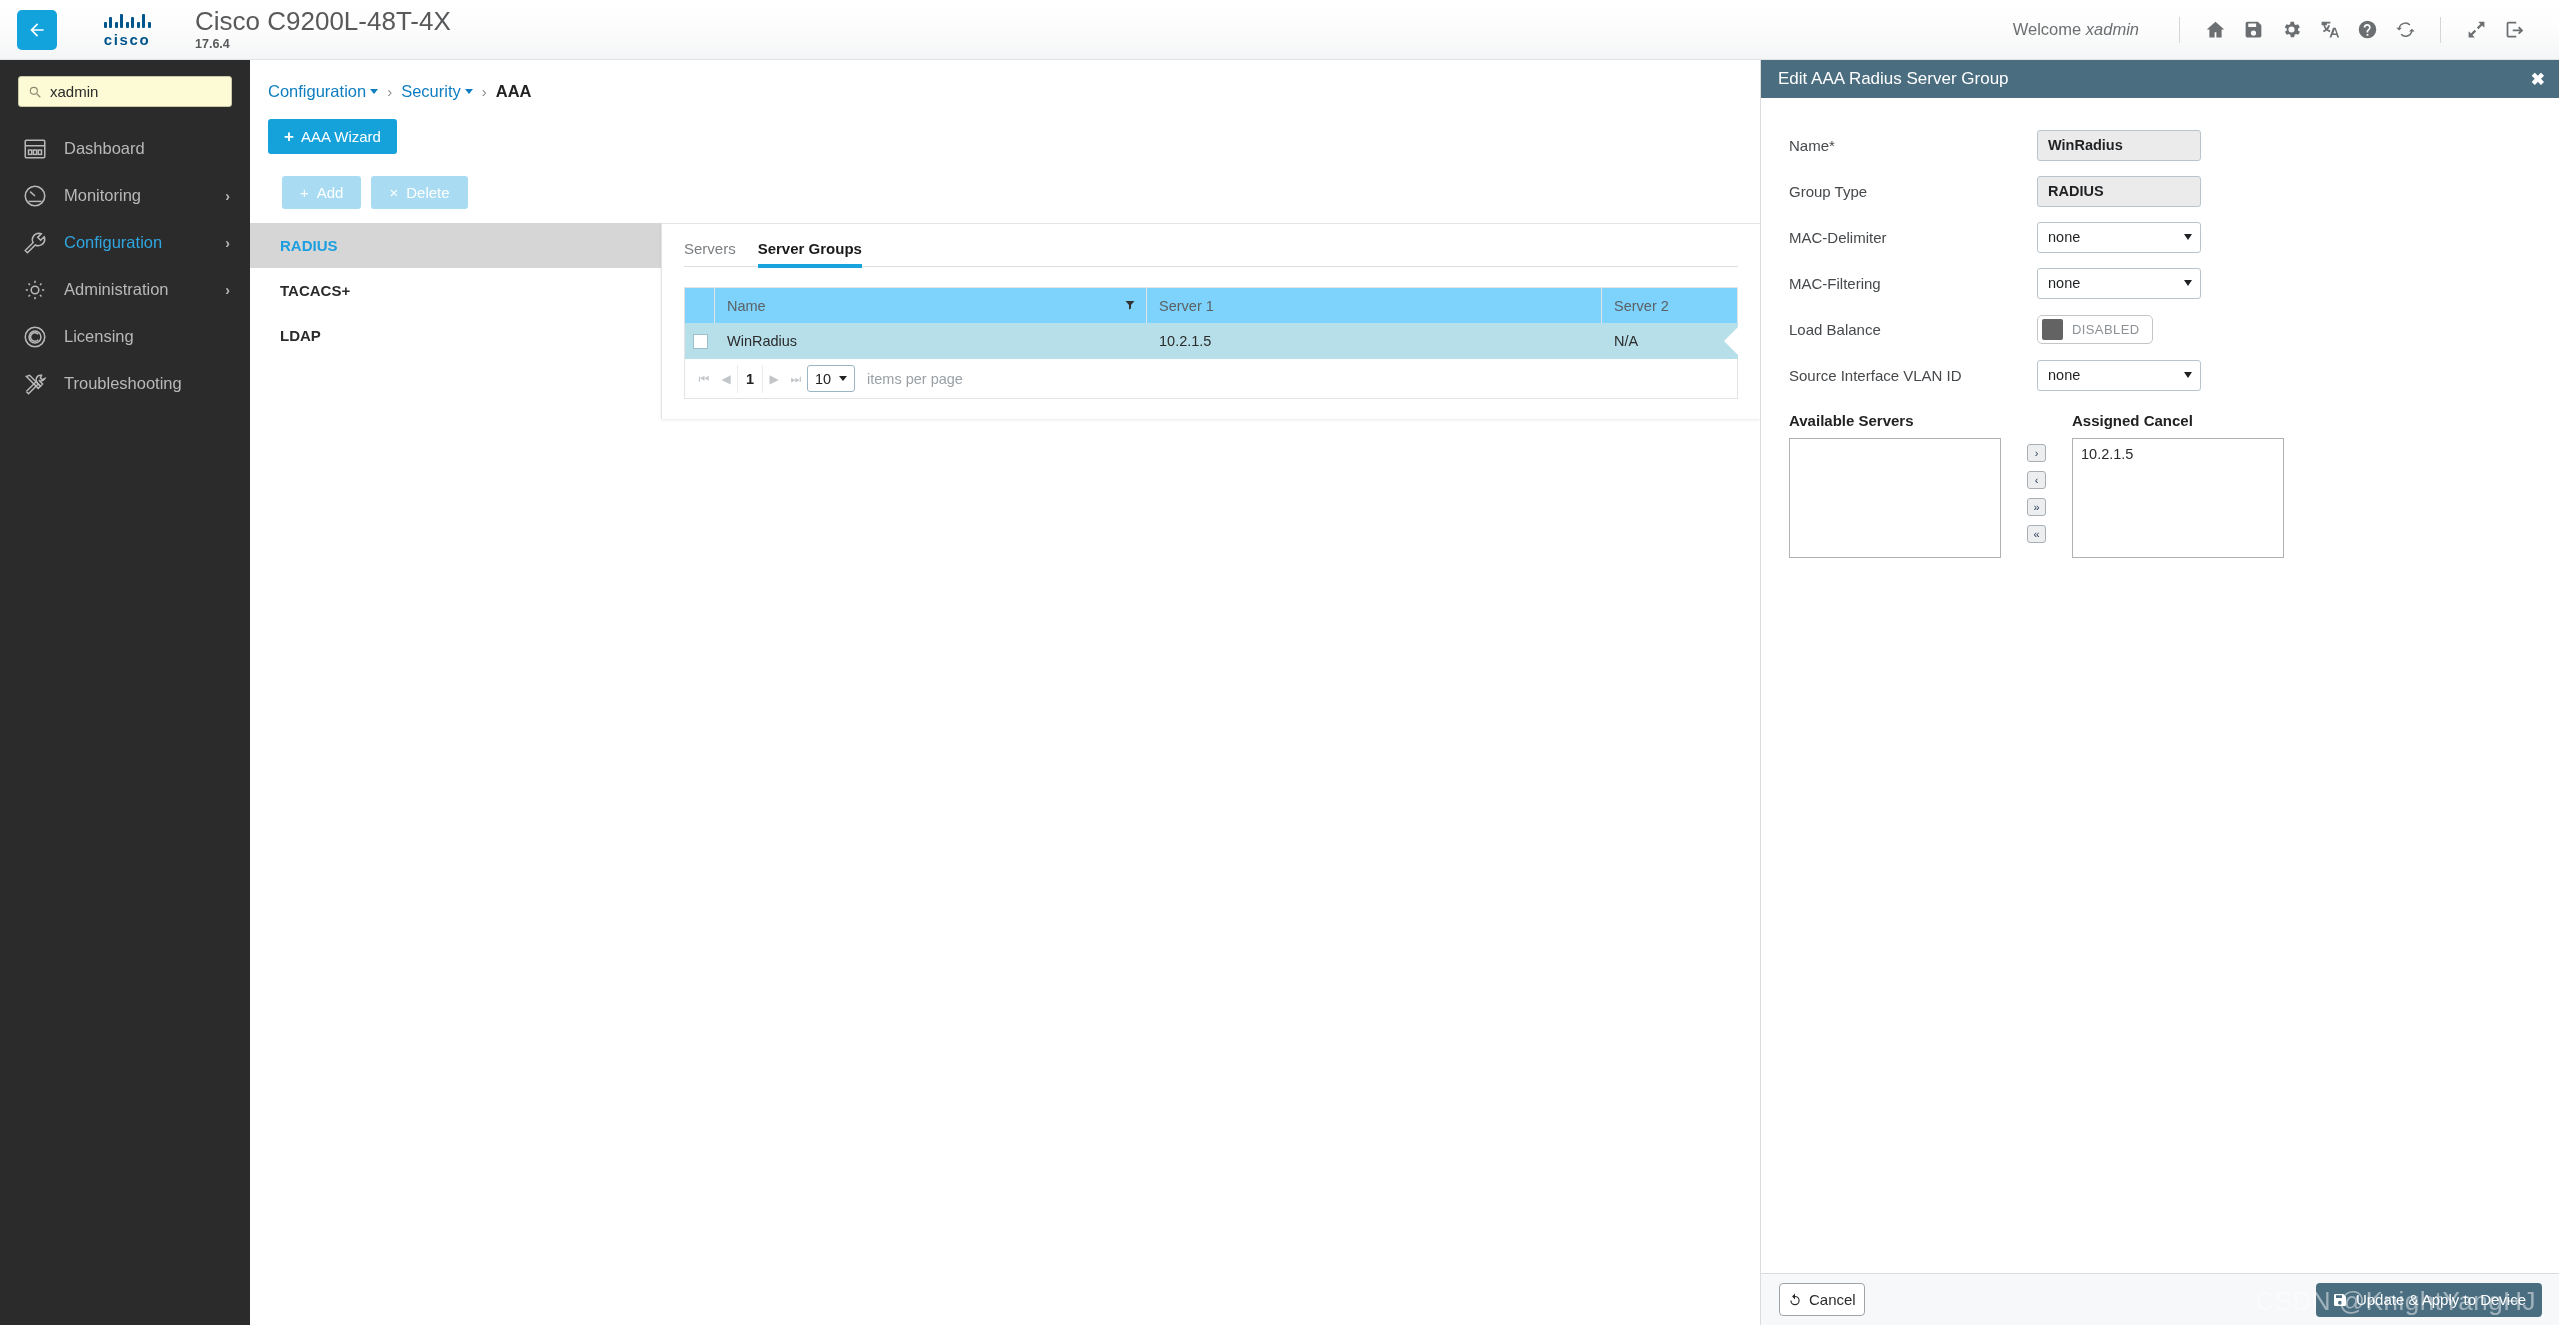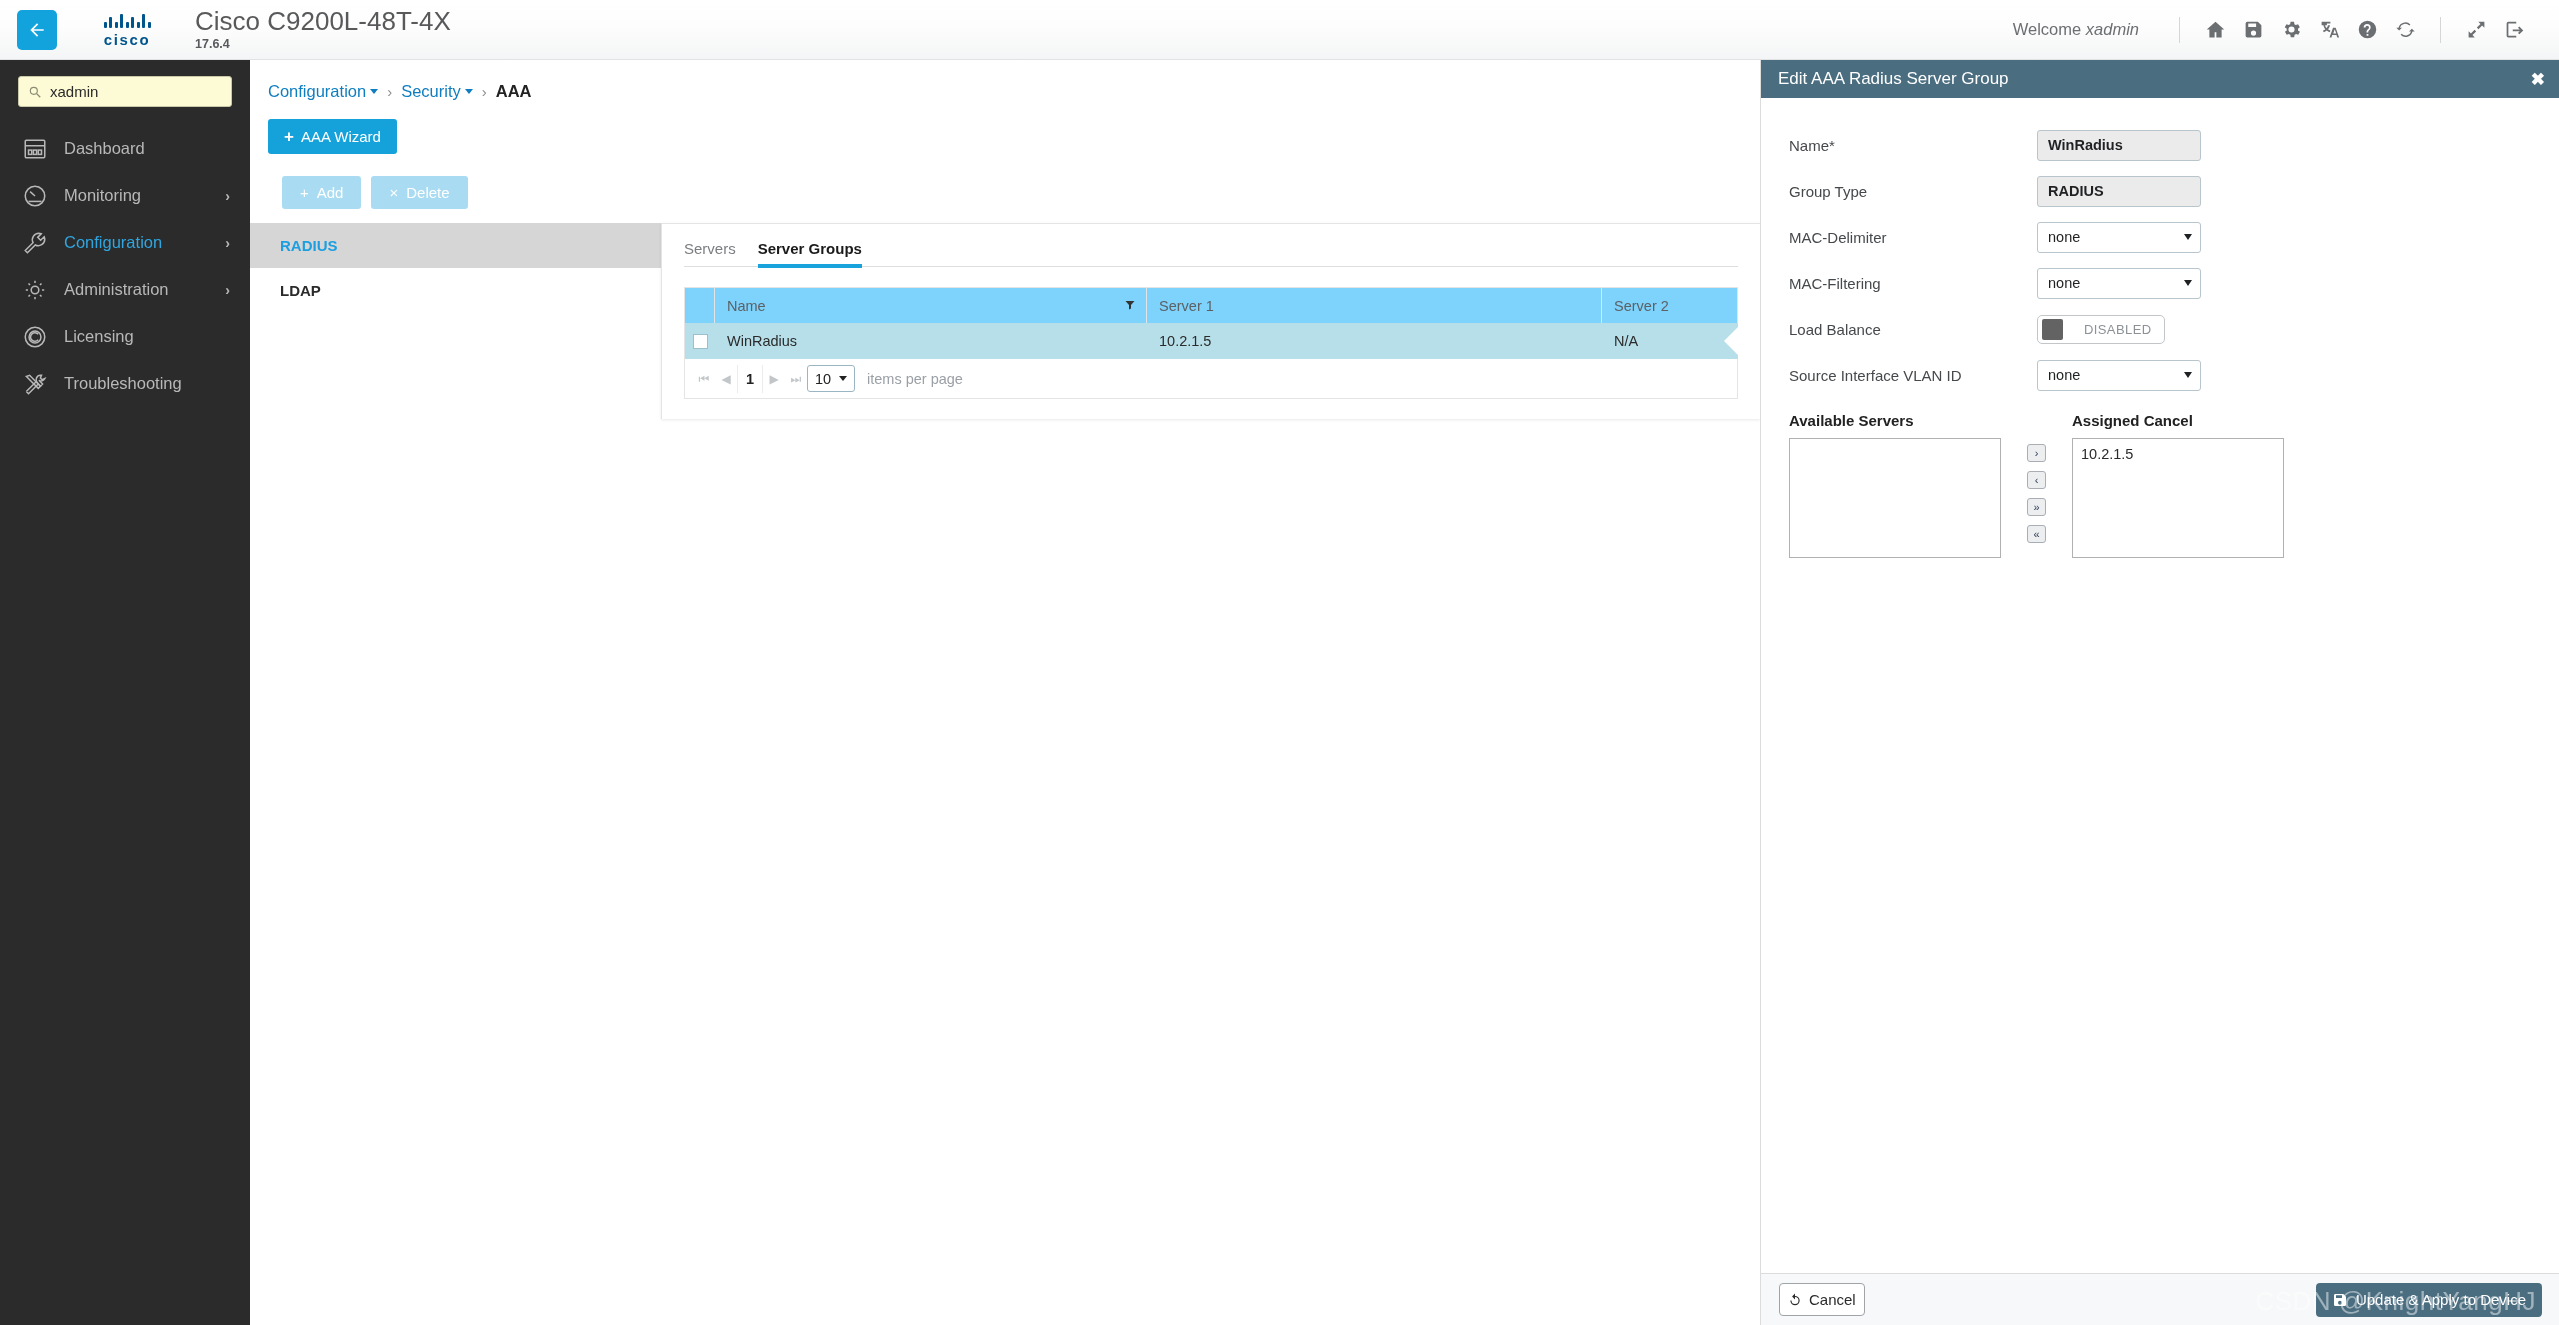--- a/index.html
+++ b/index.html
@@ -259,21 +259,21 @@
   .fselect .cr {
     border-left: 4.5px solid transparent; border-right: 4.5px solid transparent;
     border-top: 6px solid #1f2123;
   }
   .toggle {
     height: 29px; border: 1px solid #c3c6c9; border-radius: 5px;
     display: inline-flex; align-items: center; padding: 0 12px 0 4px; cursor: pointer;
     background: #fff;
   }
   .toggle .knob { width: 21px; height: 21px; background: #636363; border-radius: 2px; }
-  .toggle .tlabel { font-size: 13px; color: #8c9196; margin-left: 21px; letter-spacing: 0.4px; }
+  .toggle .tlabel { font-size: 13px; color: #8c9196; margin-left: 9px; letter-spacing: 0.4px; }
 
   .transfer { display: flex; padding: 14px 0 0 28px; }
   .tcol { display: flex; flex-direction: column; }
   .tcol-title { font-size: 15px; color: #222; font-weight: bold; margin-bottom: 9px; }
   .tlist {
     width: 212px; height: 120px; border: 1px solid #b1b1b1; background: #fff;
     padding: 6px 0 0 8px;
   }
   .tlist-item { font-size: 14.5px; color: #2b2b2b; line-height: 19px; cursor: pointer; }
   .tbtns {
@@ -500,20 +500,21 @@
     </button>
     <button class="ghost-btn">
       <span class="gi">×</span>
       <span>Delete</span>
     </button>
   </div>
 
   <div class="panes">
     <div class="left-pane">
       <div class="lp-item active">RADIUS</div>
+      <div class="lp-item">TACACS+</div>
       <div class="lp-item">LDAP</div>
     </div>
 
     <div class="right-pane">
       <div class="subtabs">
         <div class="subtab">Servers</div>
         <div class="subtab active">Server Groups</div>
       </div>
 
       <div class="grid">

